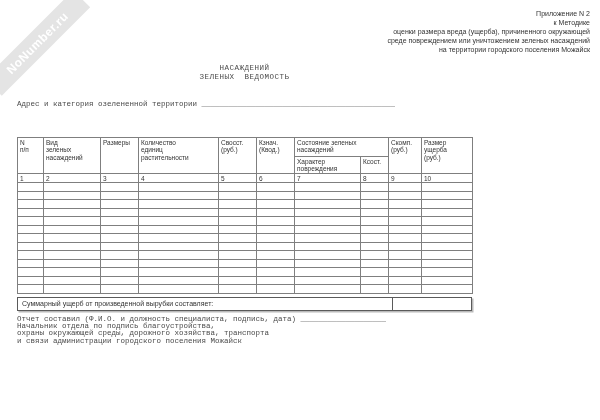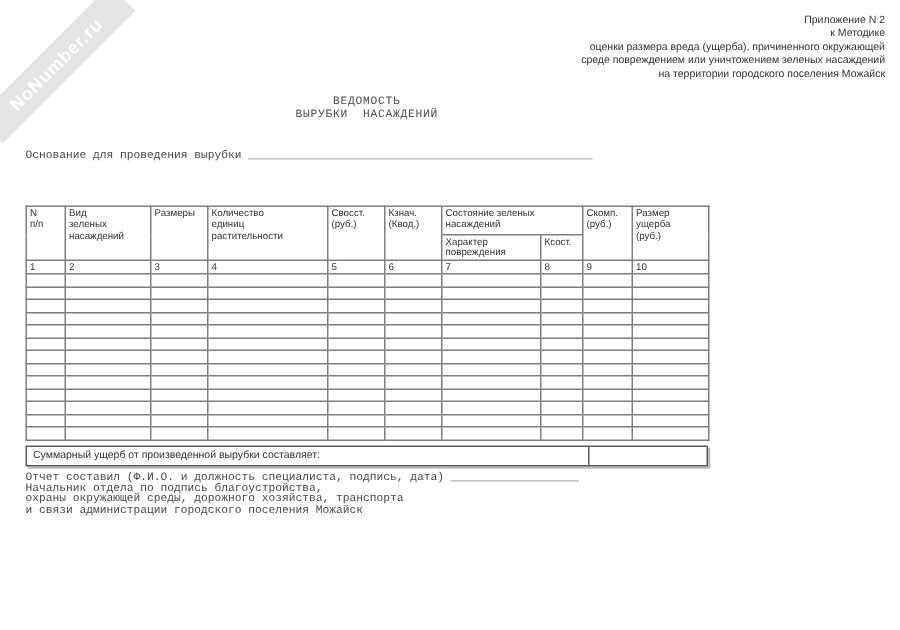--- a/index.html
+++ b/index.html
@@ -67,26 +67,26 @@
 
 <div class="note">
   <div>Приложение N 2</div>
   <div>к Методике</div>
   <div>оценки размера вреда (ущерба), причиненного окружающей</div>
   <div>среде повреждением или уничтожением зеленых насаждений</div>
   <div>на территории городского поселения Можайск</div>
 </div>
 
 <div class="title">
-  <div>ВЕДОМОСТЬ</div>
-  <div>ВЫРУБКИ НАСАЖДЕНИЙ</div>
+  <div>НАСАЖДЕНИЙ</div>
+  <div>ЗЕЛЕНЫХ ВЕДОМОСТЬ</div>
 </div>
 
 <div class="fields">
-  <div><span>Основание для проведения вырубки </span><span>___________________________________________________</span></div>
+  <div><span>Адрес и категория озелененной территории </span><span>___________________________________________</span></div>
 </div>
 
 <table class="grid">
   <colgroup>
     <col style="width:26px">
       <col style="width:57px">
       <col style="width:38px">
       <col style="width:80px">
     <col style="width:38px">
       <col style="width:38px">

